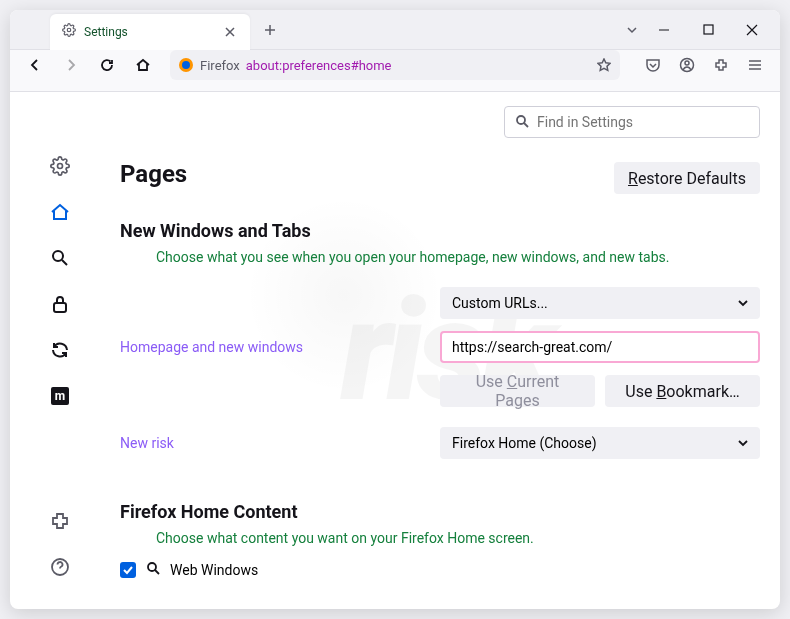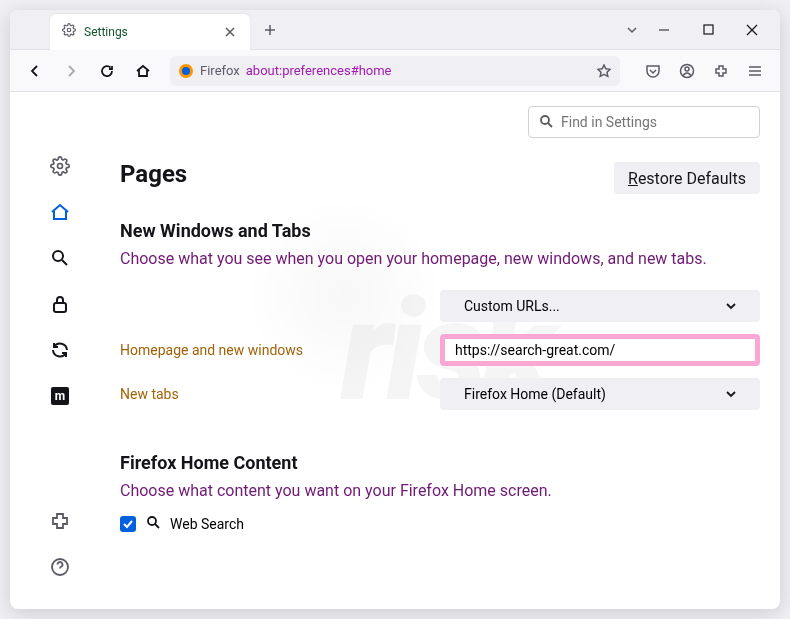--- a/index.html
+++ b/index.html
@@ -11,56 +11,56 @@
 .tab { display: flex; align-items: center; gap: 8px; background: #fff; border-radius: 6px 6px 0 0; margin-left: 40px; margin-top: 4px; padding: 8px 12px; height: 36px; min-width: 200px; box-shadow: 0 -1px 3px rgba(0,0,0,0.05); }
 .tab-title { font-size: 12px; color: #14532d; flex: 1; }
 .tab-close { width: 16px; height: 16px; display: flex; align-items: center; justify-content: center; cursor: pointer; border-radius: 2px; }
 .new-tab { width: 28px; height: 28px; margin-left: 6px; display: flex; align-items: center; justify-content: center; cursor: pointer; border-radius: 4px; }
 .spacer { flex: 1; }
 .win-controls { display: flex; gap: 8px; margin-right: 10px; align-items: center; }
 .win-btn { width: 36px; height: 30px; display: flex; align-items: center; justify-content: center; cursor: pointer; }
 .chev-btn { width: 28px; height: 28px; display:flex; align-items:center; justify-content:center; }
 
 
-.urlbar-row { height: 42px; display: flex; align-items: center; gap: 6px; padding: 0 10px; background: #f9f9fb; border-bottom: 1px solid #e0e0e6; }
+.urlbar-row { height: 42px; display: flex; gap: 6px; padding: 0 10px; background: #f9f9fb; border-bottom: 1px solid #e0e0e6; }
 .nav-btn { width: 30px; height: 30px; display: flex; align-items: center; justify-content: center; border-radius: 4px; cursor: pointer; }
 .nav-btn.disabled { opacity: 0.35; }
 .urlbar { flex: 1; display: flex; align-items: center; background: #f0f0f4; border-radius: 6px; height: 30px; padding: 0 8px; gap: 6px; margin: 0 6px; }
 .fx-logo { width: 16px; height: 16px; }
 .urlbar-label { font-size: 13px; color: #5b5b66; }
 .urlbar-text { font-size: 13px; color: #a21caf; flex: 1; }
 .urlbar-star { width: 16px; display:flex; align-items:center; justify-content:center; }
 .toolbar-icons { display: flex; gap: 4px; margin-left: 6px; }
 .tool-btn { width: 30px; height: 30px; display: flex; align-items: center; justify-content: center; cursor: pointer; border-radius: 4px; }
 
 
 .content { flex: 1; display: flex; overflow: hidden; position: relative; }
 .sidebar { width: 100px; display: flex; flex-direction: column; align-items: center; padding-top: 54px; gap: 0; }
 .side-item { width: 40px; height: 40px; display: flex; align-items: center; justify-content: center; border-radius: 4px; cursor: pointer; margin-bottom: 6px; }
 .side-item.active svg { stroke: #0060df; }
 .side-item.active { color: #0060df; }
 .side-bottom { margin-top: auto; margin-bottom: 16px; }
 
 .main { flex: 1; padding: 14px 20px 20px 10px; overflow-y: auto; position: relative; }
 .find-row { display: flex; justify-content: flex-end; margin-bottom: 22px; }
-.find-box { width: 232px; height: 32px; border: 1px solid #cfcfd8; border-radius: 4px; display: flex; align-items: center; padding: 0 10px; gap: 8px; }
+.find-box { width: 256px; height: 32px; border: 1px solid #cfcfd8; border-radius: 4px; display: flex; align-items: center; padding: 0 10px; gap: 8px; }
 .find-box input { border: none; outline: none; font-size: 14px; flex: 1; background: transparent; }
 
 h1 { font-size: 24px; font-weight: 700; color: #15141a; margin-bottom: 30px; }
 h2 { font-size: 18px; font-weight: 700; color: #15141a; margin-bottom: 8px; }
-.subtext { font-size: 16px; color: #701a75; margin-bottom: 22px; }
+.subtext { font-size: 14px; color: #15803d; margin-bottom: 22px; margin-left: 36px; }
 
 .restore-row { display:flex; justify-content:flex-end; margin-top:-56px; margin-bottom:26px;}
 .btn { background: #f0f0f4; border: none; border-radius: 4px; padding: 8px 14px; font-size: 16px; color: #15141a; cursor: pointer; height: 32px; display:inline-flex; align-items:center; }
 .btn.disabled { color: #8f8f9d; }
 
 .form-row { display: flex; align-items: center; margin-bottom: 12px; }
-.row-label { width: 320px; font-size: 14px; color: #a16207; }
-.select { flex: 1; background: #f0f0f4; border-radius: 4px; height: 32px; display: flex; align-items: center; justify-content: space-between; padding: 0 24px; font-size: 14px; cursor: pointer; }
-.input-field { flex: 1; border: 5px solid #f9a8d4; border-radius: 4px; height: 32px; padding: 0 10px; font-size: 14px; outline: none; }
+.row-label { width: 320px; font-size: 14px; color: #8b5cf6; }
+.select { flex: 1; background: #f0f0f4; border-radius: 4px; height: 32px; display: flex; align-items: center; justify-content: space-between; padding: 0 12px; font-size: 14px; cursor: pointer; }
+.input-field { flex: 1; border: 2px solid #f9a8d4; border-radius: 4px; height: 32px; padding: 0 10px; font-size: 14px; outline: none; }
 
 .btn-row { display: flex; justify-content: flex-end; gap: 10px; margin-bottom: 20px; margin-left: 320px; }
 .btn-row .btn { flex:1; justify-content:center; }
 
 .section-gap { height: 30px; }
 
 .check-row { display: flex; align-items: center; gap: 10px; margin-top: 14px; }
 .checkbox { width: 16px; height: 16px; background: #0060df; border-radius: 3px; display: flex; align-items: center; justify-content: center; }
 
 .watermark { position: absolute; top: 50%; left: 50%; transform: translate(-50%, -50%); font-size: 140px; font-weight: 900; color: rgba(0,0,0,0.04); pointer-events: none; letter-spacing: -6px; font-style: italic; z-index:0; white-space:nowrap;}
@@ -263,25 +263,33 @@
                 </svg></span>
           </div>
         </div>
       </div>
 
       <div class="form-row">
         <div class="row-label">Homepage and new windows</div>
         <input class="input-field" value="https://search-great.com/" style="">
       </div>
 
+      <div class="btn-row">
+        <button class="btn disabled">
+            <span>Use <u>C</u>urrent Pages</span>
+          </button>
+        <button class="btn">
+            <span>Use <u>B</u>ookmark…</span>
+          </button>
+      </div>
 
       <div class="form-row">
-        <div class="row-label">New tabs</div>
+        <div class="row-label">New risk</div>
         <div class="select">
-          <span>Firefox Home (Default)</span>
+          <span>Firefox Home (Choose)</span>
           <span><svg width="10" height="10" fill="none" stroke="#15141a" stroke-width="1.8">
                 <path d="M1 3l4 4 4-4"></path>
               </svg></span>
         </div>
       </div>
 
       <div class="section-gap"></div>
 
       <h2>Firefox Home Content</h2>
       <div class="subtext" style="margin-bottom:6px">Choose what content you want on your Firefox Home screen.</div>
@@ -289,17 +297,17 @@
       <div class="check-row">
         <div class="checkbox">
           <svg width="10" height="10" fill="none" stroke="#fff" stroke-width="2">
               <path d="M1 5l3 3 5-6"></path>
             </svg>
         </div>
         <span><svg width="14" height="14" fill="none" stroke="#15141a" stroke-width="1.8">
               <circle cx="6" cy="6" r="4"></circle>
               <path d="M9 9l4 4"></path>
             </svg></span>
-        <span style="font-size:14px">Web Search</span>
+        <span style="font-size:14px">Web Windows</span>
       </div>
     </div>
   </div>
 </div>
 
 </body></html>

